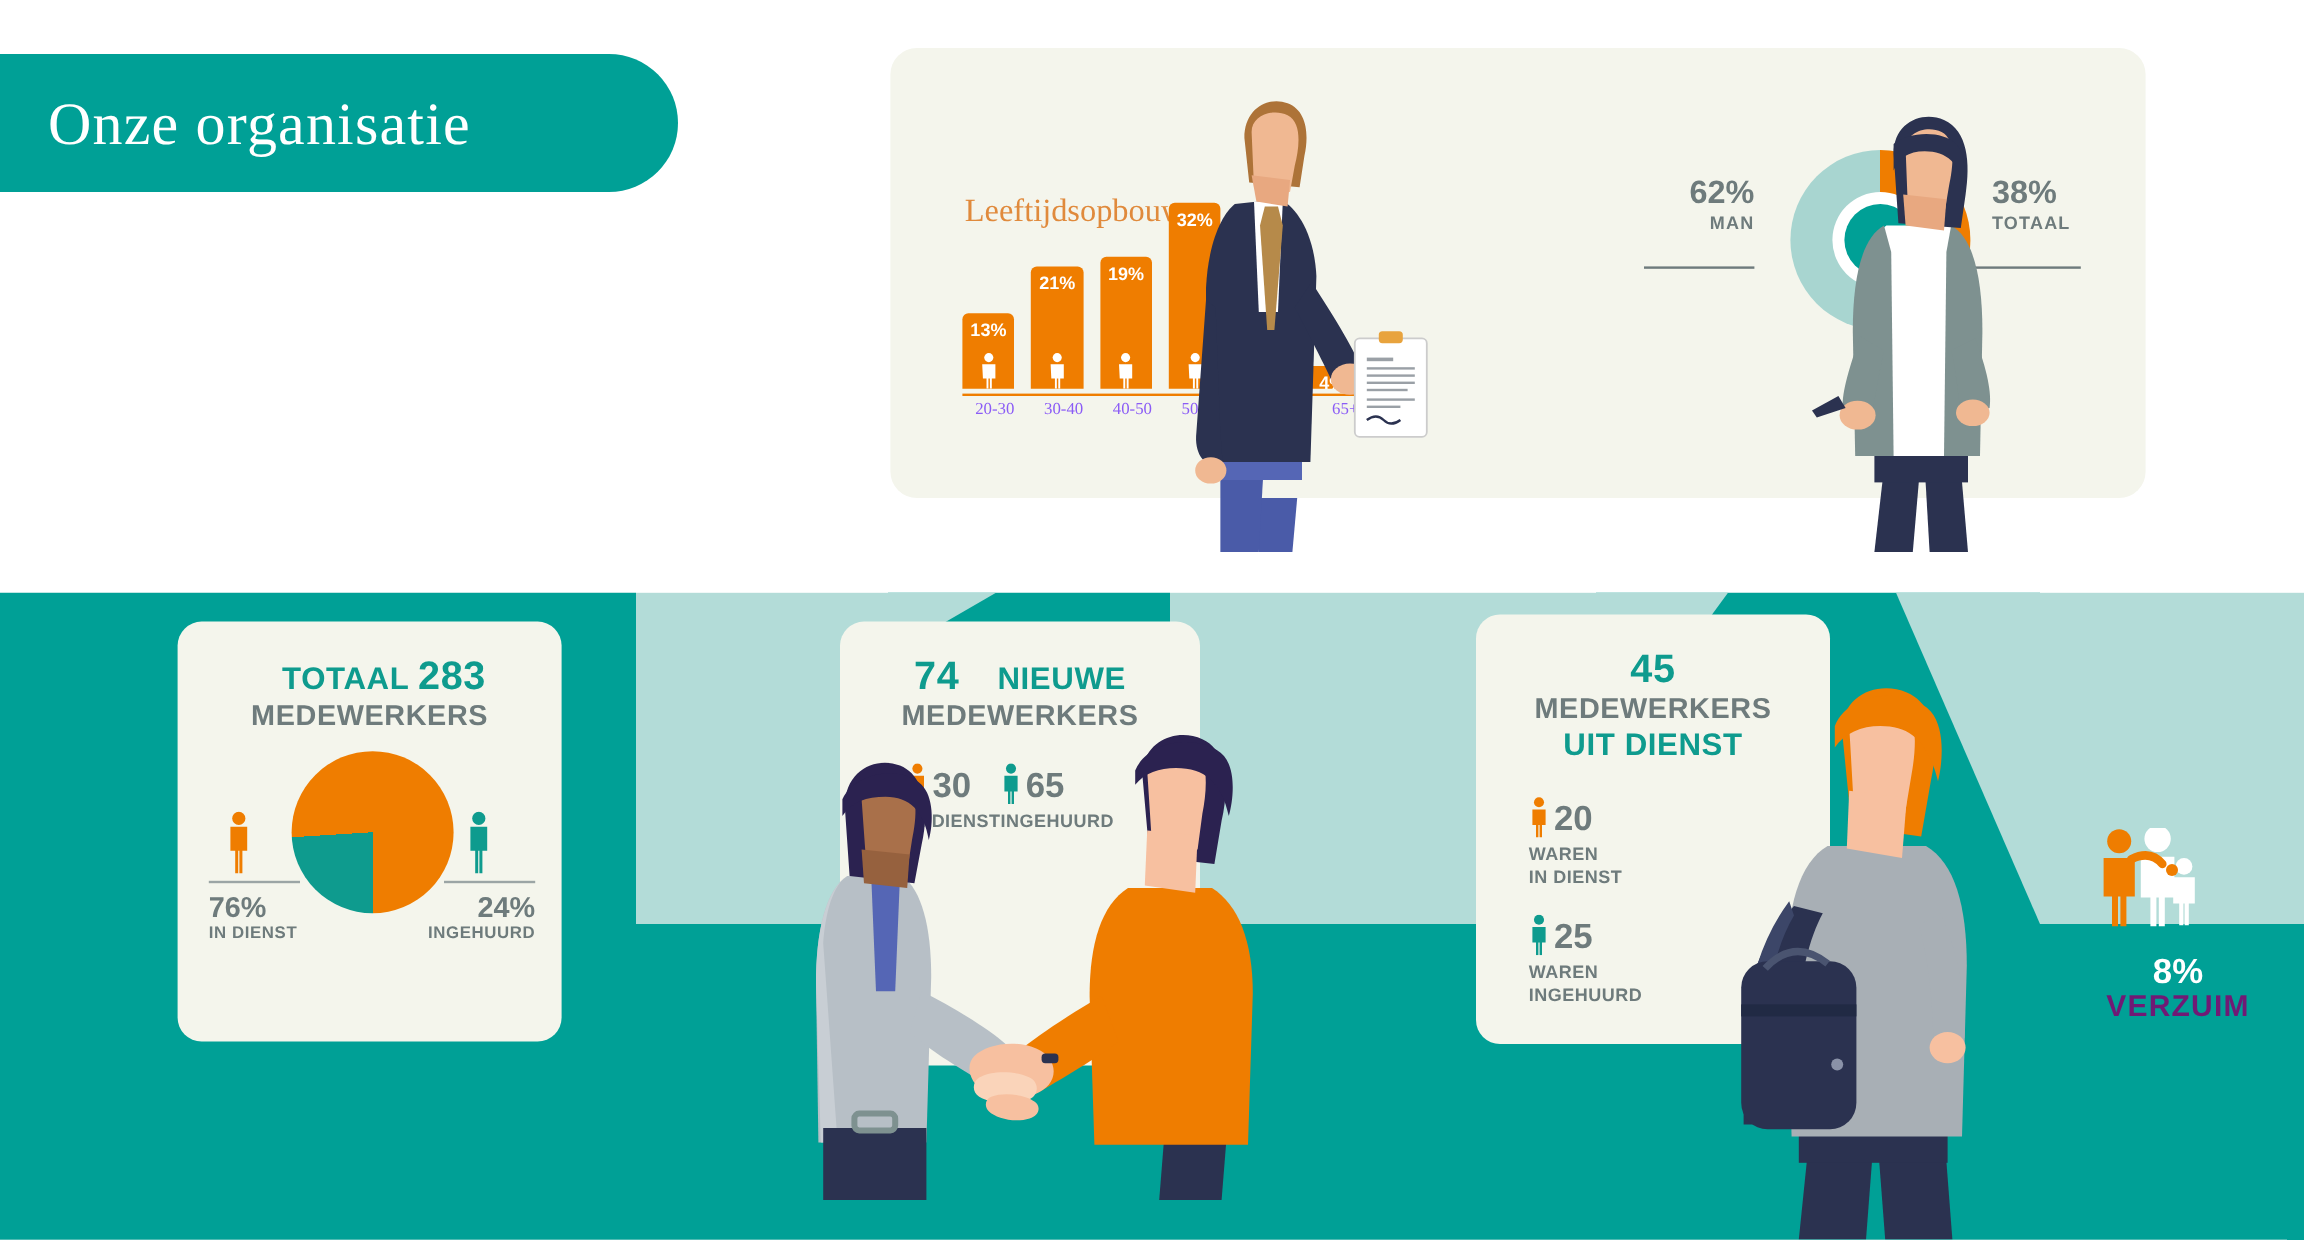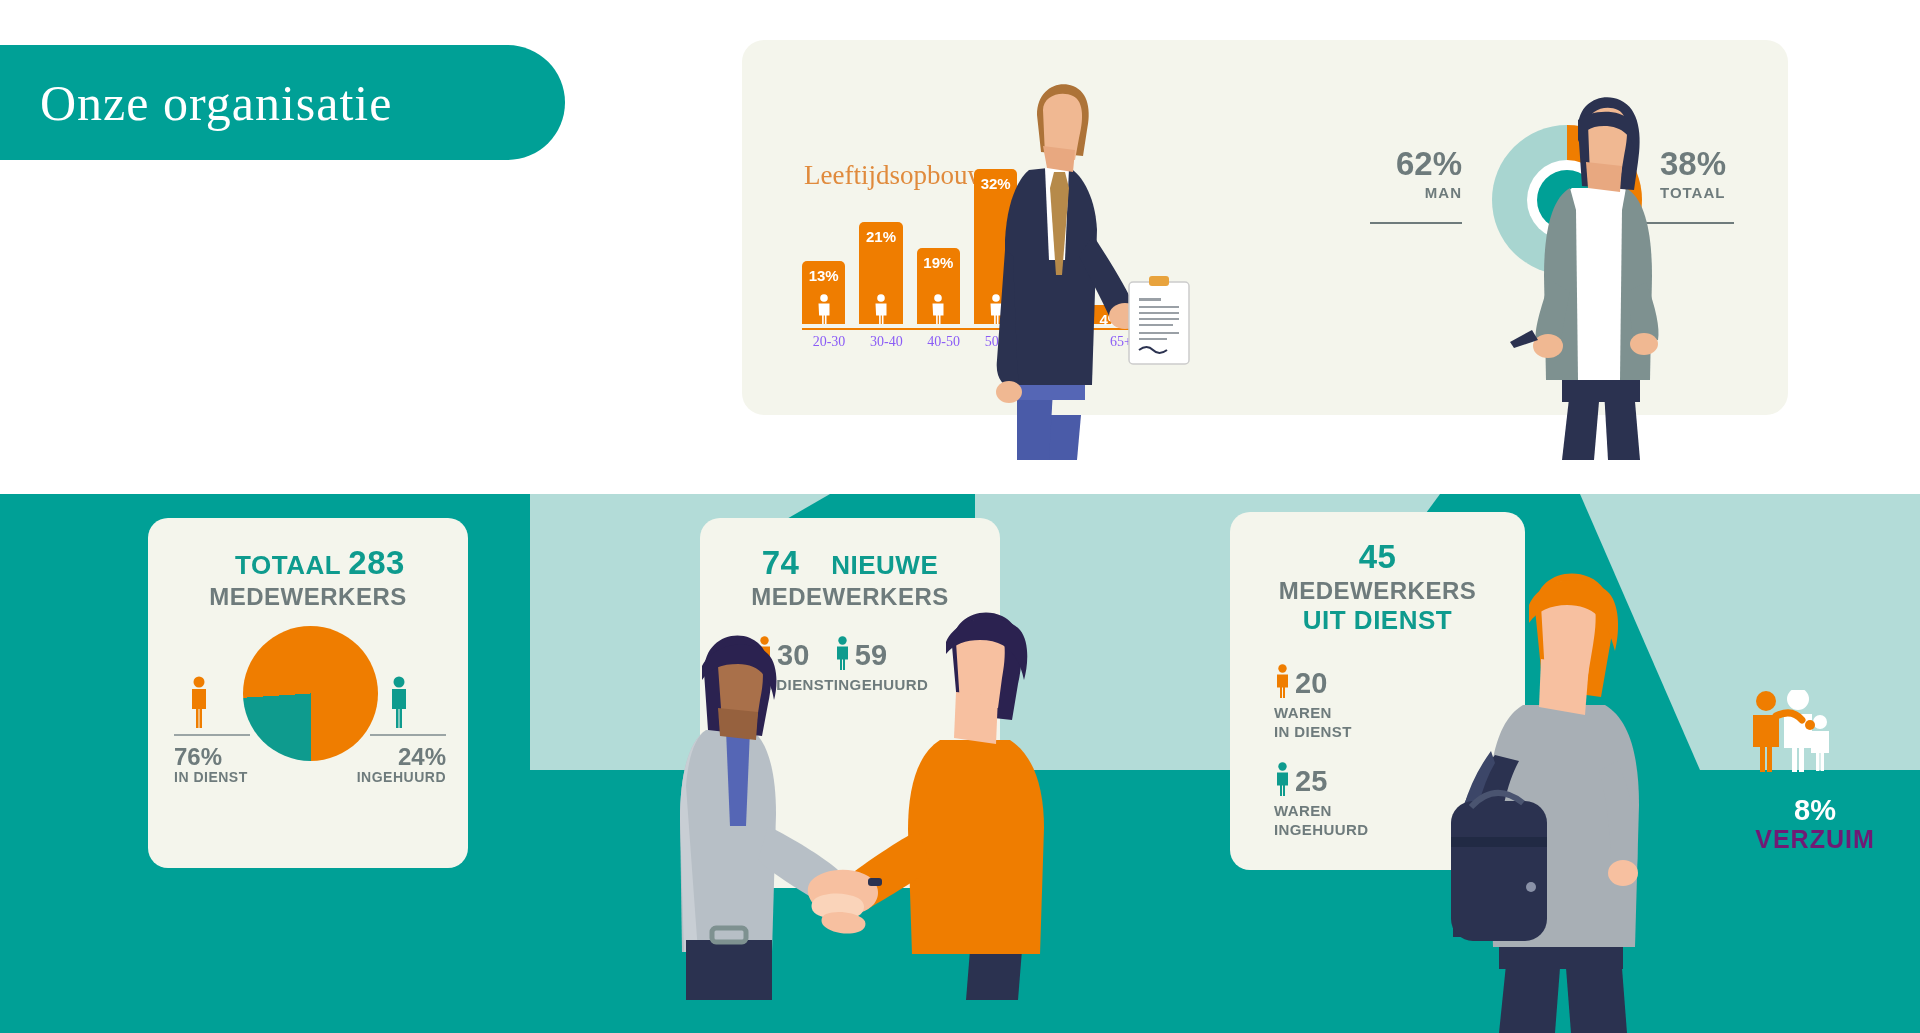--- a/index.html
+++ b/index.html
@@ -109,21 +109,21 @@
   }
   #donut-hole{
     position:absolute; left:185px; top:35px; width:80px; height:80px;
     border-radius:50%; background:#ffffff;
   }
   #donut-core{
     position:absolute; left:195px; top:45px; width:60px; height:60px;
     border-radius:50%; background:#00A096;
   }
   .donut-stat{ position:absolute; }
-  .donut-stat .pct{ font-size:33px; font-weight:bold; color:#6E7B7C; line-height:1; }
+  .donut-stat .pct{ font-size:27px; font-weight:bold; color:#6E7B7C; line-height:1; }
   .donut-stat .lbl{ font-size:15px; font-weight:bold; color:#6E7B7C; letter-spacing:1px; margin-top:4px; }
   .donut-line{ position:absolute; height:2px; background:#6E7B7C; }
 
   
   .illus{ position:absolute; }
 
   
   .card{
     position:absolute; background:#F4F5EC; border-radius:20px;
   }
@@ -198,21 +198,21 @@
         <div class="bar-col">
           <div class="bar" style="height: 102px; background: rgb(239, 125, 0);">
             <span class="bar-val">21%</span>
             <svg class="bar-person" viewBox="0 0 17 30">
               <circle cx="8.5" cy="4" r="3.8" fill="#FFFFFF"></circle>
               <path d="M3 9.5 h11 v12 h-3 v8.5 h-1.6 v-8.5 h-1.2 v8.5 h-1.6 v-8.5 h-3 z" fill="#FFFFFF"></path>
             </svg>
           </div>
         </div>
         <div class="bar-col">
-          <div class="bar" style="height: 76px; background: rgb(239, 125, 0); margin-top: 22px;">
+          <div class="bar" style="height: 110px; background: rgb(239, 125, 0); margin-top: 22px;">
             <span class="bar-val">19%</span>
             <svg class="bar-person" viewBox="0 0 17 30">
               <circle cx="8.5" cy="4" r="3.8" fill="#FFFFFF"></circle>
               <path d="M3 9.5 h11 v12 h-3 v8.5 h-1.6 v-8.5 h-1.2 v8.5 h-1.6 v-8.5 h-3 z" fill="#FFFFFF"></path>
             </svg>
           </div>
         </div>
         <div class="bar-col">
           <div class="bar" style="height: 155.429px; background: rgb(239, 125, 0);">
             <span class="bar-val">32%</span>
@@ -366,21 +366,21 @@
         <span class="mini-num">30</span>
       </div>
       <div class="mini-lbl">IN DIENST</div>
     </div>
     <div class="mini">
       <div class="mini-top">
         <svg width="17" height="34" viewBox="0 0 17 34">
           <circle cx="8.5" cy="4.5" r="4.2" fill="#0E9B8E"></circle>
           <path d="M3 10.5 h11 v13 h-3 v10.5 h-2 v-10.5 h-1 v10.5 h-2 v-10.5 h-3 z" fill="#0E9B8E"></path>
         </svg>
-        <span class="mini-num">59</span>
+        <span class="mini-num">65</span>
       </div>
       <div class="mini-lbl">INGEHUURD</div>
     </div>
   </div>
 </div>
 
 <svg class="illus" style="left:640px; top:580px;" width="460" height="420" viewBox="0 0 460 420">
 
   <path d="M72 370 L68 420 L112 420 L116 370 Z" fill="#D7DCE0"></path>
   <path d="M66 150 C48 162 40 196 40 240 L42 372 L132 372 L136 234 C136 192 128 162 112 150 Z" fill="#B7BFC6"></path>

